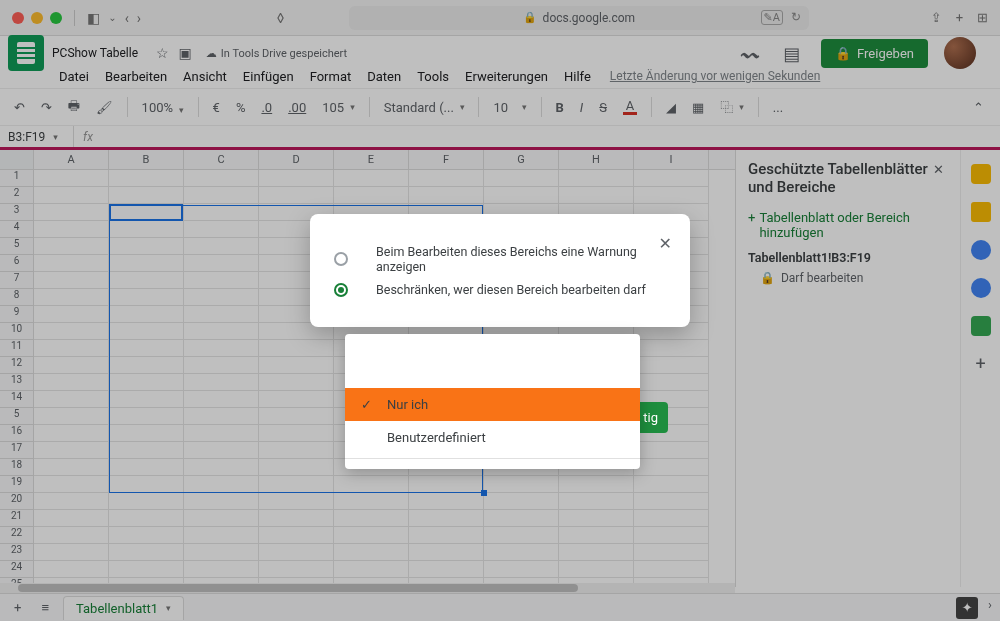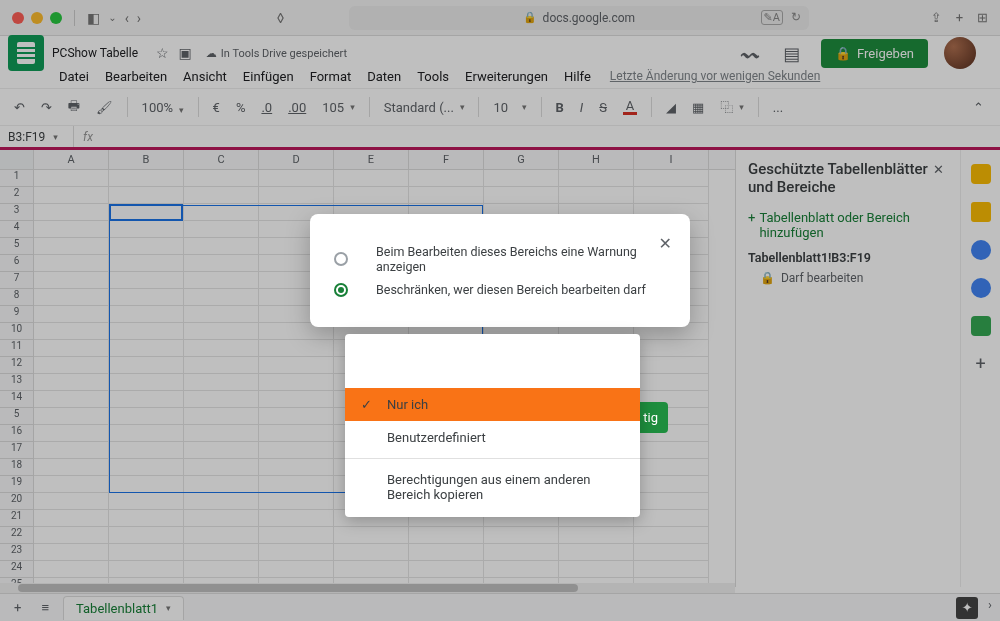--- a/index.html
+++ b/index.html
@@ -617,14 +617,13 @@
     <span>Beschränken, wer diesen Bereich bearbeiten darf</span>
   </div>
 </div>
 
 <div class="done-btn">tig</div>
 
 <div class="dropdown">
   <div class="dd-item selected">Nur ich</div>
   <div class="dd-item">Benutzerdefiniert</div>
   <div class="dd-sep"></div>
-  <div class="dd-item">Berechtigungen aus einem anderen Bereich kopieren</div>
 </div>
 
 </body></html>

